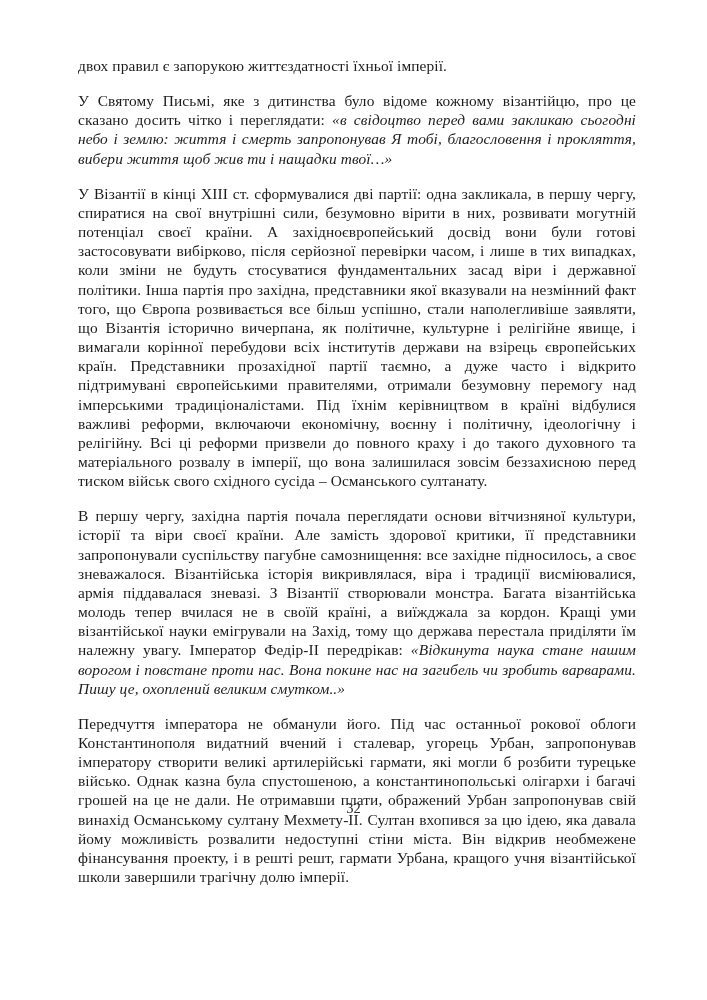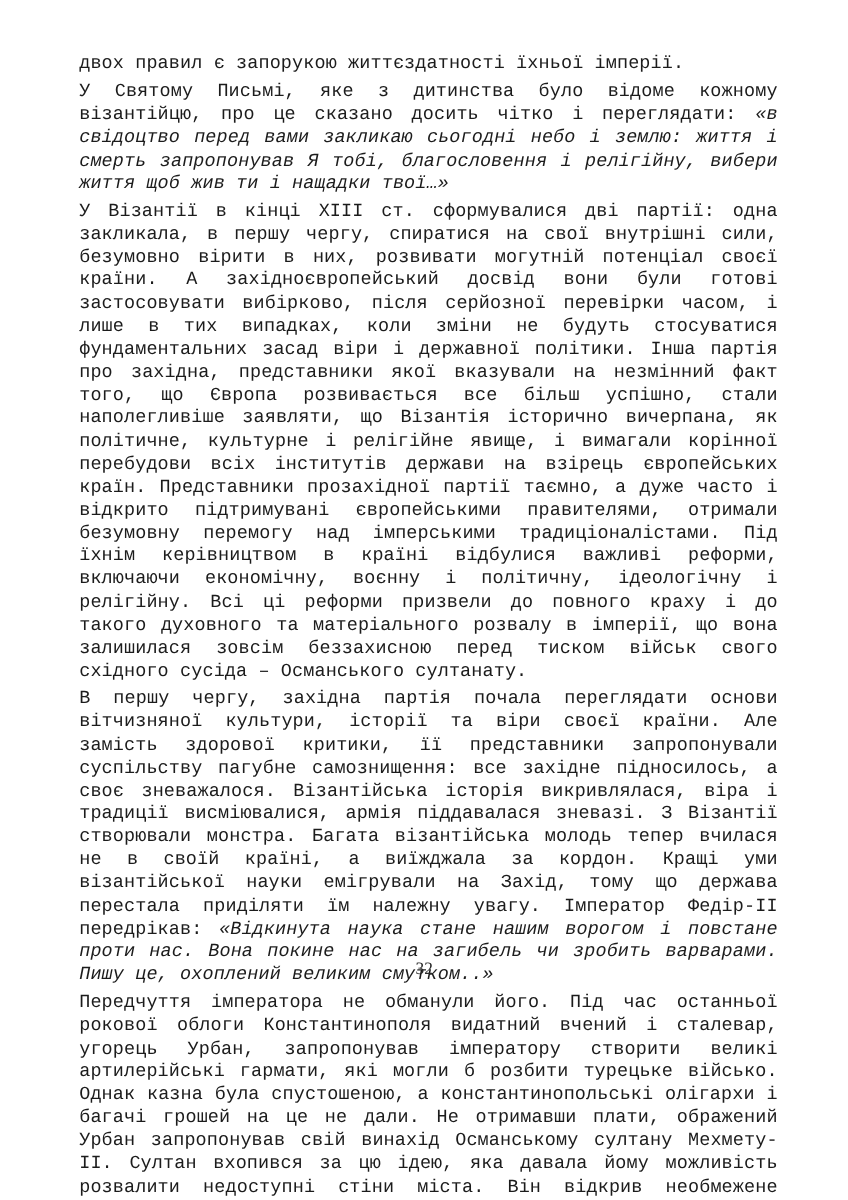--- a/index.html
+++ b/index.html
@@ -20,43 +20,42 @@
     position: absolute;
     left: 62px;
     top: 40px;
     width: 590px;
     font-size: 15.4px;
     line-height: 19.15px;
     text-align: justify;
     letter-spacing: 0.1px;
   }
   .para {
-    margin: 4px;
+    margin: 16px;
     padding: 0;
     text-indent: 0;
-    font-family: Liberation Mono, monospace;
   }
   .para em {
     font-style: italic;
   }
   .page-number {
     position: absolute;
     left: 0;
     top: 800px;
     width: 100%;
     text-align: center;
     font-size: 14.5px;
     color: #2a2a2a;
   }
 </style>
 </head>
 <body>
 
 <div class="page">
   <div class="content">
     <p class="para"><span>двох правил є запорукою життєздатності їхньої імперії.</span><em></em></p>
-    <p class="para"><span>У Святому Письмі, яке з дитинства було відоме кожному візантійцю, про це сказано досить чітко і переглядати: </span><em>«в свідоцтво перед вами закликаю сьогодні небо і землю: життя і смерть запропонував Я тобі, благословення і релігійну, вибери життя щоб жив ти і нащадки твої…»</em></p>
+    <p class="para"><span>У Святому Письмі, яке з дитинства було відоме кожному візантійцю, про це сказано досить чітко і переглядати: </span><em>«в свідоцтво перед вами закликаю сьогодні небо і землю: життя і смерть запропонував Я тобі, благословення і прокляття, вибери життя щоб жив ти і нащадки твої…»</em></p>
     <p class="para"><span>У Візантії в кінці XIII ст. сформувалися дві партії: одна закликала, в першу чергу, спиратися на свої внутрішні сили, безумовно вірити в них, розвивати могутній потенціал своєї країни. А західноєвропейський досвід вони були готові застосовувати вибірково, після серйозної перевірки часом, і лише в тих випадках, коли зміни не будуть стосуватися фундаментальних засад віри і державної політики. Інша партія про західна, представники якої вказували на незмінний факт того, що Європа розвивається все більш успішно, стали наполегливіше заявляти, що Візантія історично вичерпана, як політичне, культурне і релігійне явище, і вимагали корінної перебудови всіх інститутів держави на взірець європейських країн. Представники прозахідної партії таємно, а дуже часто і відкрито підтримувані європейськими правителями, отримали безумовну перемогу над імперськими традиціоналістами. Під їхнім керівництвом в країні відбулися важливі реформи, включаючи економічну, воєнну і політичну, ідеологічну і релігійну. Всі ці реформи призвели до повного краху і до такого духовного та матеріального розвалу в імперії, що вона залишилася зовсім беззахисною перед тиском військ свого східного сусіда – Османського султанату.</span><em></em></p>
     <p class="para"><span>В першу чергу, західна партія почала переглядати основи вітчизняної культури, історії та віри своєї країни. Але замість здорової критики, її представники запропонували суспільству пагубне самознищення: все західне підносилось, а своє зневажалося. Візантійська історія викривлялася, віра і традиції висміювалися, армія піддавалася зневазі. З Візантії створювали монстра. Багата візантійська молодь тепер вчилася не в своїй країні, а виїжджала за кордон. Кращі уми візантійської науки емігрували на Захід, тому що держава перестала приділяти їм належну увагу. Імператор Федір-II передрікав: </span><em>«Відкинута наука стане нашим ворогом і повстане проти нас. Вона покине нас на загибель чи зробить варварами. Пишу це, охоплений великим смутком..»</em></p>
     <p class="para"><span>Передчуття імператора не обманули його. Під час останньої рокової облоги Константинополя видатний вчений і сталевар, угорець Урбан, запропонував імператору створити великі артилерійські гармати, які могли б розбити турецьке військо. Однак казна була спустошеною, а константинопольські олігархи і багачі грошей на це не дали. Не отримавши плати, ображений Урбан запропонував свій винахід Османському султану Мехмету-II. Султан вхопився за цю ідею, яка давала йому можливість розвалити недоступні стіни міста. Він відкрив необмежене фінансування проекту, і в решті решт, гармати Урбана, кращого учня візантійської школи завершили трагічну долю імперії.</span><em></em></p>
   </div>
   <div class="page-number">32</div>
 </div>
 
 </body></html>

